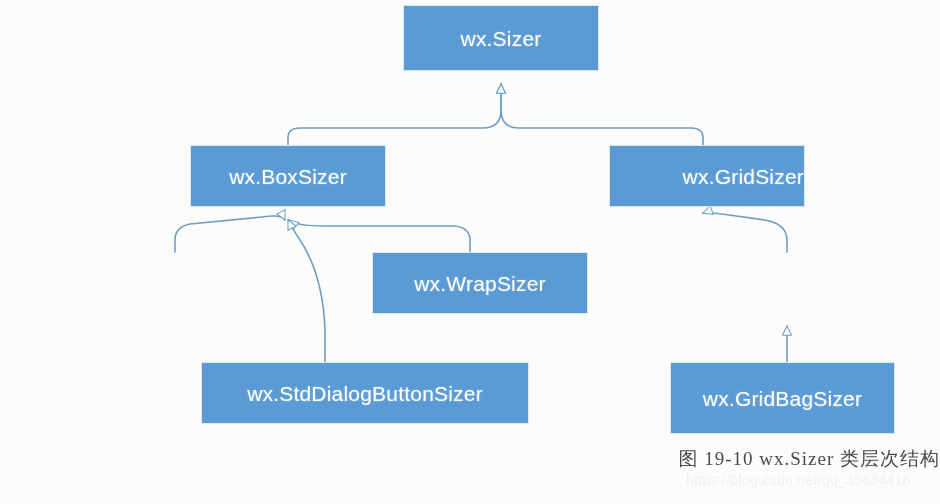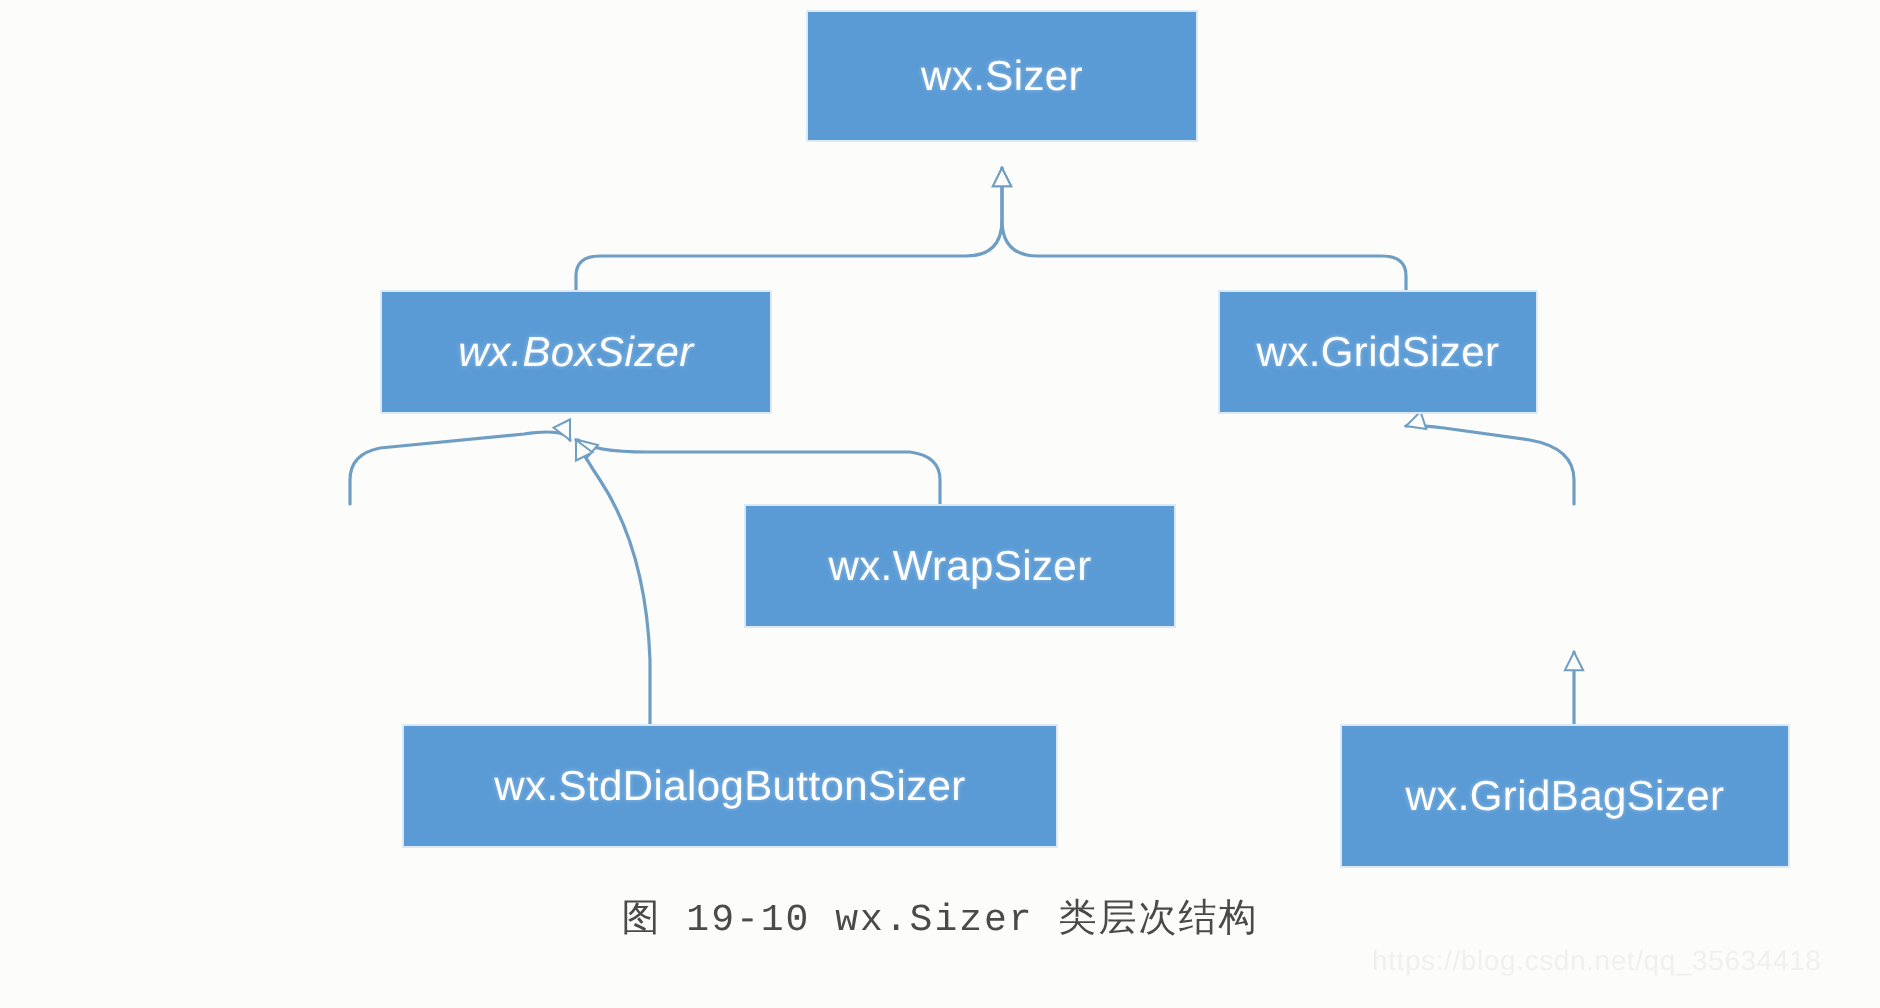--- a/index.html
+++ b/index.html
@@ -46,22 +46,22 @@
   }
   .node-label {
     display: block;
     line-height: 1;
   }
   #caption {
     position: absolute;
     left: 0;
     top: 446px;
     width: 940px;
-    text-align: center;
-    font-family: Liberation Mono, monospace;
+    text-align: right;
+    font-family: Liberation Serif, serif;
     font-size: 19px;
     color: #4a4a4a;
     letter-spacing: 1px;
   }
   #watermark {
     position: absolute;
     left: 686px;
     top: 472px;
     font-family: "Liberation Sans", sans-serif;
     font-size: 14px;
@@ -97,25 +97,25 @@
       <path d="M 787 252 L 787 240 Q 787 224 765 220 L 722 214 Q 706 212 703 213" marker-end="url(#hollow-tri)"></path>
 
       <path d="M 787 362 L 787 326" marker-end="url(#hollow-tri)"></path>
     </g>
   </svg>
 
   <div class="node" style="left:403px; top:5px; width:196px; height:66px;">
     <span class="node-label">wx.Sizer</span>
   </div>
 
-  <div class="node" style="left:190px; top:145px; width:196px; height:62px;font-style:italic;">
+  <div class="node" style="left:190px; top:145px; width:196px; height:62px;">
     <span class="node-label">wx.BoxSizer</span>
   </div>
 
-  <div class="node" style="left:609px; top:145px; width:160px; height:62px;">
+  <div class="node" style="left:609px; top:145px; width:196px; height:62px;justify-content:flex-end;">
     <span class="node-label">wx.GridSizer</span>
   </div>
 
 
   <div class="node" style="left:372px; top:252px; width:216px; height:62px;">
     <span class="node-label">wx.WrapSizer</span>
   </div>
 
 
   <div class="node" style="left:161px; top:362px; width:328px; height:62px;margin-left:40px;">

